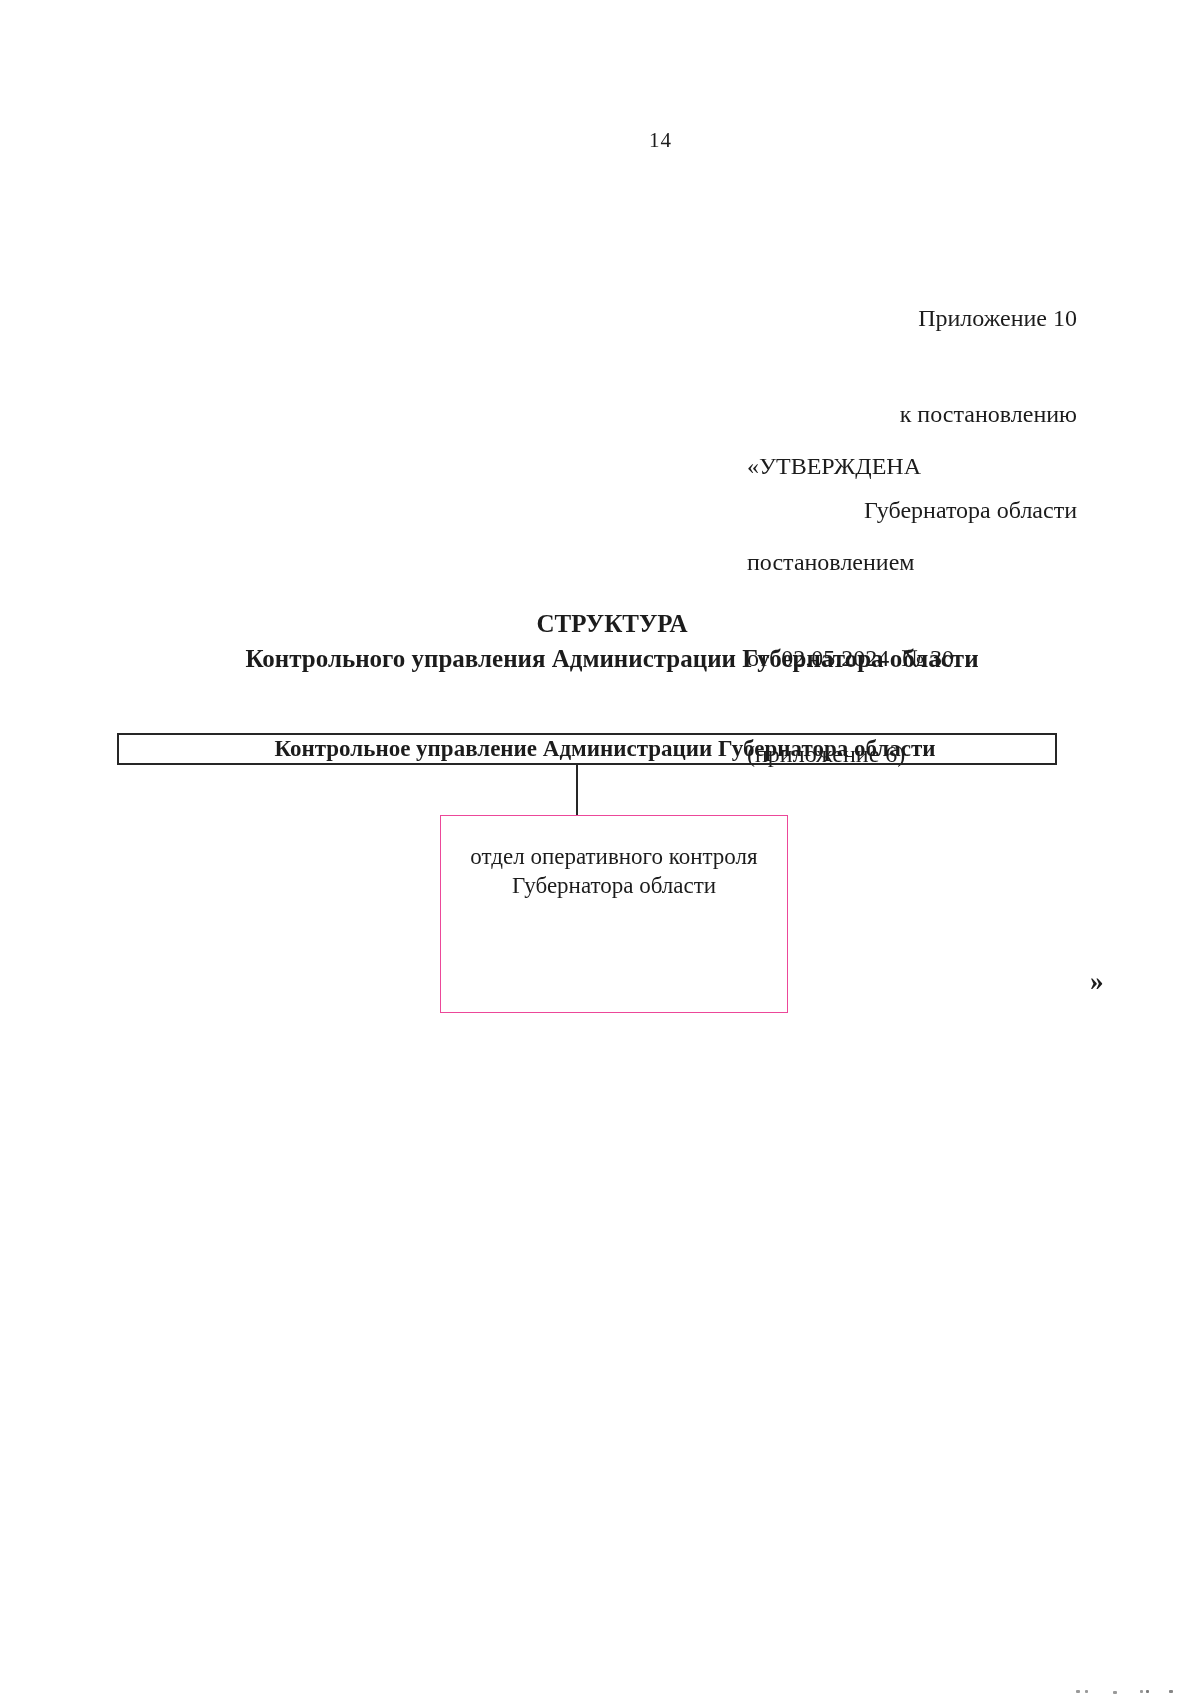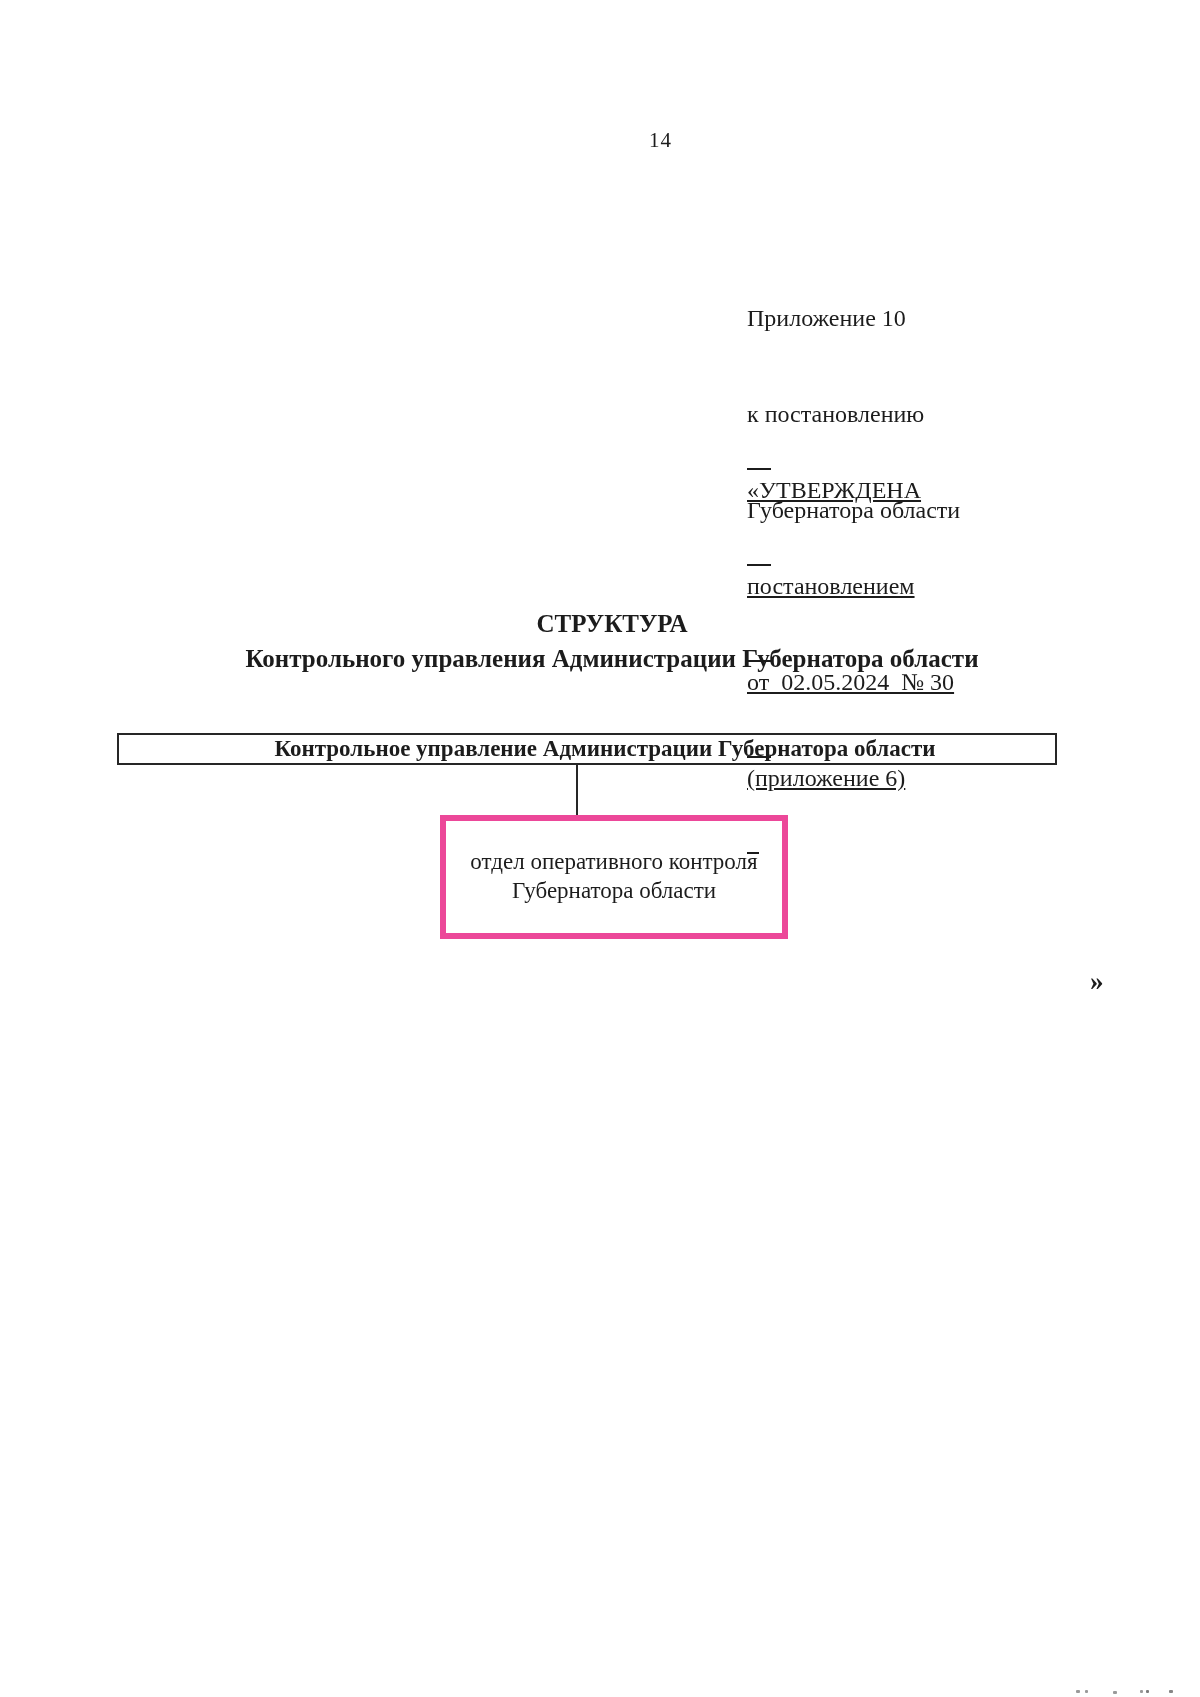--- a/index.html
+++ b/index.html
@@ -26,22 +26,22 @@
     letter-spacing: 1px;
   }
   .ref-block {
     position: absolute;
     left: 747px;
     width: 330px;
     font-size: 24px;
     line-height: 32px;
     white-space: pre-wrap;
   }
-  .ref-block-appendix { top: 238px; }
-  .ref-block-approval { top: 410px; text-decoration: underline; }
+  .ref-block-appendix { top: 238px; text-align: right; }
+  .ref-block-approval { top: 386px; }
   .doc-title {
     position: absolute;
     top: 606px;
     left: 12px;
     width: 1200px;
     text-align: center;
     font-weight: bold;
     font-size: 25px;
     line-height: 35px;
   }
@@ -66,22 +66,22 @@
     top: 765px;
     width: 2px;
     height: 50px;
     background: #262626;
   }
   .chart-child-box {
     position: absolute;
     left: 440px;
     top: 815px;
     width: 348px;
-    height: 124px;
-    border: 6px solid #ec4899;
+    height: 198px;
+    border: 1px solid #ec4899;
     box-sizing: border-box;
     text-align: center;
     font-size: 23px;
     line-height: 29px;
     padding-top: 26px;
   }
   .closing-quote {
     position: absolute;
     left: 1090px;
     top: 966px;

